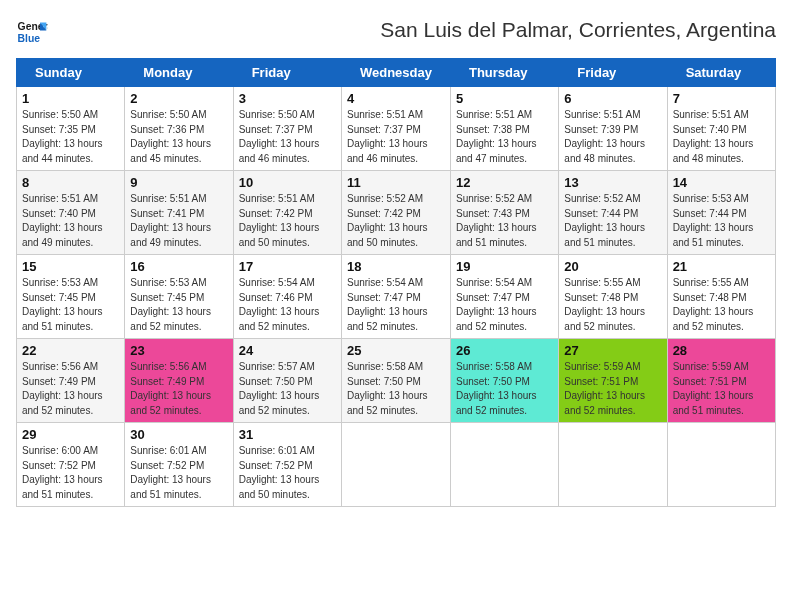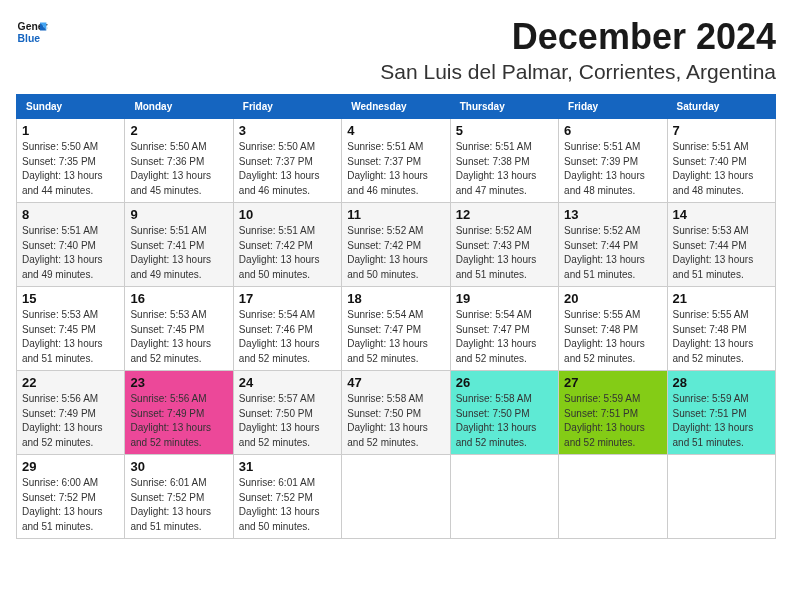--- a/index.html
+++ b/index.html
@@ -41,22 +41,22 @@
     .calendar {
       width: 100%;
       border-collapse: collapse;
       margin-top: 10px;
       font-size: 10.5px;
     }
     .calendar th {
       background: #1565c0;
       color: #fff;
       text-align: left;
-      padding: 6px 9px;
-      font-size: 10px;
+      padding: 6px 18px;
+      font-size: 13px;
       font-weight: bold;
       border: 1px solid #1565c0;
     }
     .calendar td {
       border: 1px solid #ccc;
       vertical-align: top;
       padding: 4px 5px;
       width: 14.28%;
       min-height: 80px;
       background: #fff;
@@ -84,21 +84,20 @@
   <div class="header-top">
     <div class="logo">
       <svg class="logo-icon" viewBox="0 0 40 40" xmlns="http://www.w3.org/2000/svg">
         <text x="2" y="18" font-size="13" font-weight="bold" fill="#1a1a1a" font-family="Arial">General</text>
         <text x="2" y="32" font-size="13" font-weight="bold" fill="#1565c0" font-family="Arial">Blue</text>
         <polygon points="30,8 38,18 30,18" fill="#1565c0"></polygon>
         <polygon points="30,8 38,8 38,18" fill="#42a5f5"></polygon>
       </svg>
     </div>
     <div class="title-block">
-      <div class="calendar-title">December 2024</div>
       <div class="calendar-subtitle">San Luis del Palmar, Corrientes, Argentina</div>
     </div>
   </div>
 
   <table class="calendar">
     <thead>
       <tr>
         <th>Sunday</th>
         <th>Monday</th>
         <th>Friday</th>
@@ -206,32 +205,32 @@
           </td>
           <td style="background: #ec4899;">
             <span class="day-num">23</span>
             <div class="day-info"><span>Sunrise: 5:56 AM</span><br><span>Sunset: 7:49 PM</span><br><span>Daylight: 13 hours and 52 minutes.</span></div>
           </td>
           <td style="background: rgb(245, 245, 245);">
             <span class="day-num">24</span>
             <div class="day-info"><span>Sunrise: 5:57 AM</span><br><span>Sunset: 7:50 PM</span><br><span>Daylight: 13 hours and 52 minutes.</span></div>
           </td>
           <td style="background: rgb(245, 245, 245);">
-            <span class="day-num">47</span>
+            <span class="day-num">25</span>
             <div class="day-info"><span>Sunrise: 5:58 AM</span><br><span>Sunset: 7:50 PM</span><br><span>Daylight: 13 hours and 52 minutes.</span></div>
           </td>
           <td style="background: #5eead4;">
             <span class="day-num">26</span>
             <div class="day-info"><span>Sunrise: 5:58 AM</span><br><span>Sunset: 7:50 PM</span><br><span>Daylight: 13 hours and 52 minutes.</span></div>
           </td>
           <td style="background: #84cc16;">
             <span class="day-num">27</span>
             <div class="day-info"><span>Sunrise: 5:59 AM</span><br><span>Sunset: 7:51 PM</span><br><span>Daylight: 13 hours and 52 minutes.</span></div>
           </td>
-          <td style="background: #5eead4;">
+          <td style="background: #ec4899;">
             <span class="day-num">28</span>
             <div class="day-info"><span>Sunrise: 5:59 AM</span><br><span>Sunset: 7:51 PM</span><br><span>Daylight: 13 hours and 51 minutes.</span></div>
           </td>
         </tr>
         <tr style="background: rgb(255, 255, 255);">
           <td>
             <span class="day-num">29</span>
             <div class="day-info"><span>Sunrise: 6:00 AM</span><br><span>Sunset: 7:52 PM</span><br><span>Daylight: 13 hours and 51 minutes.</span></div>
           </td>
           <td>

